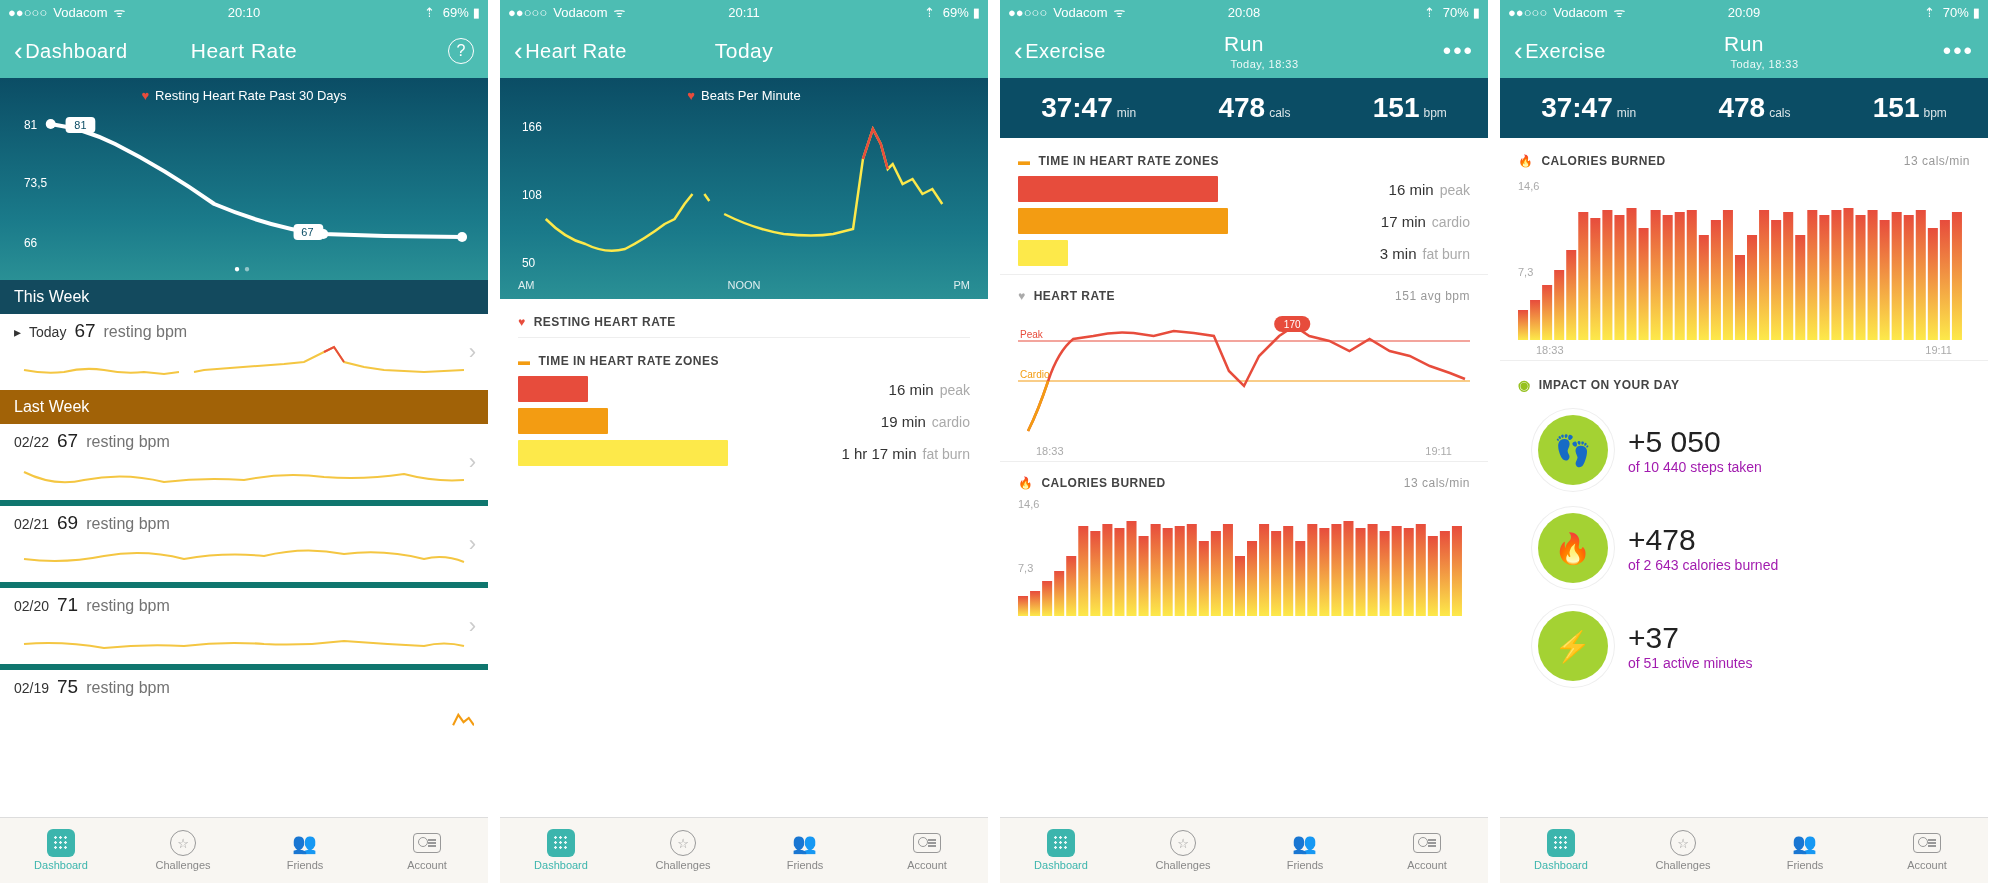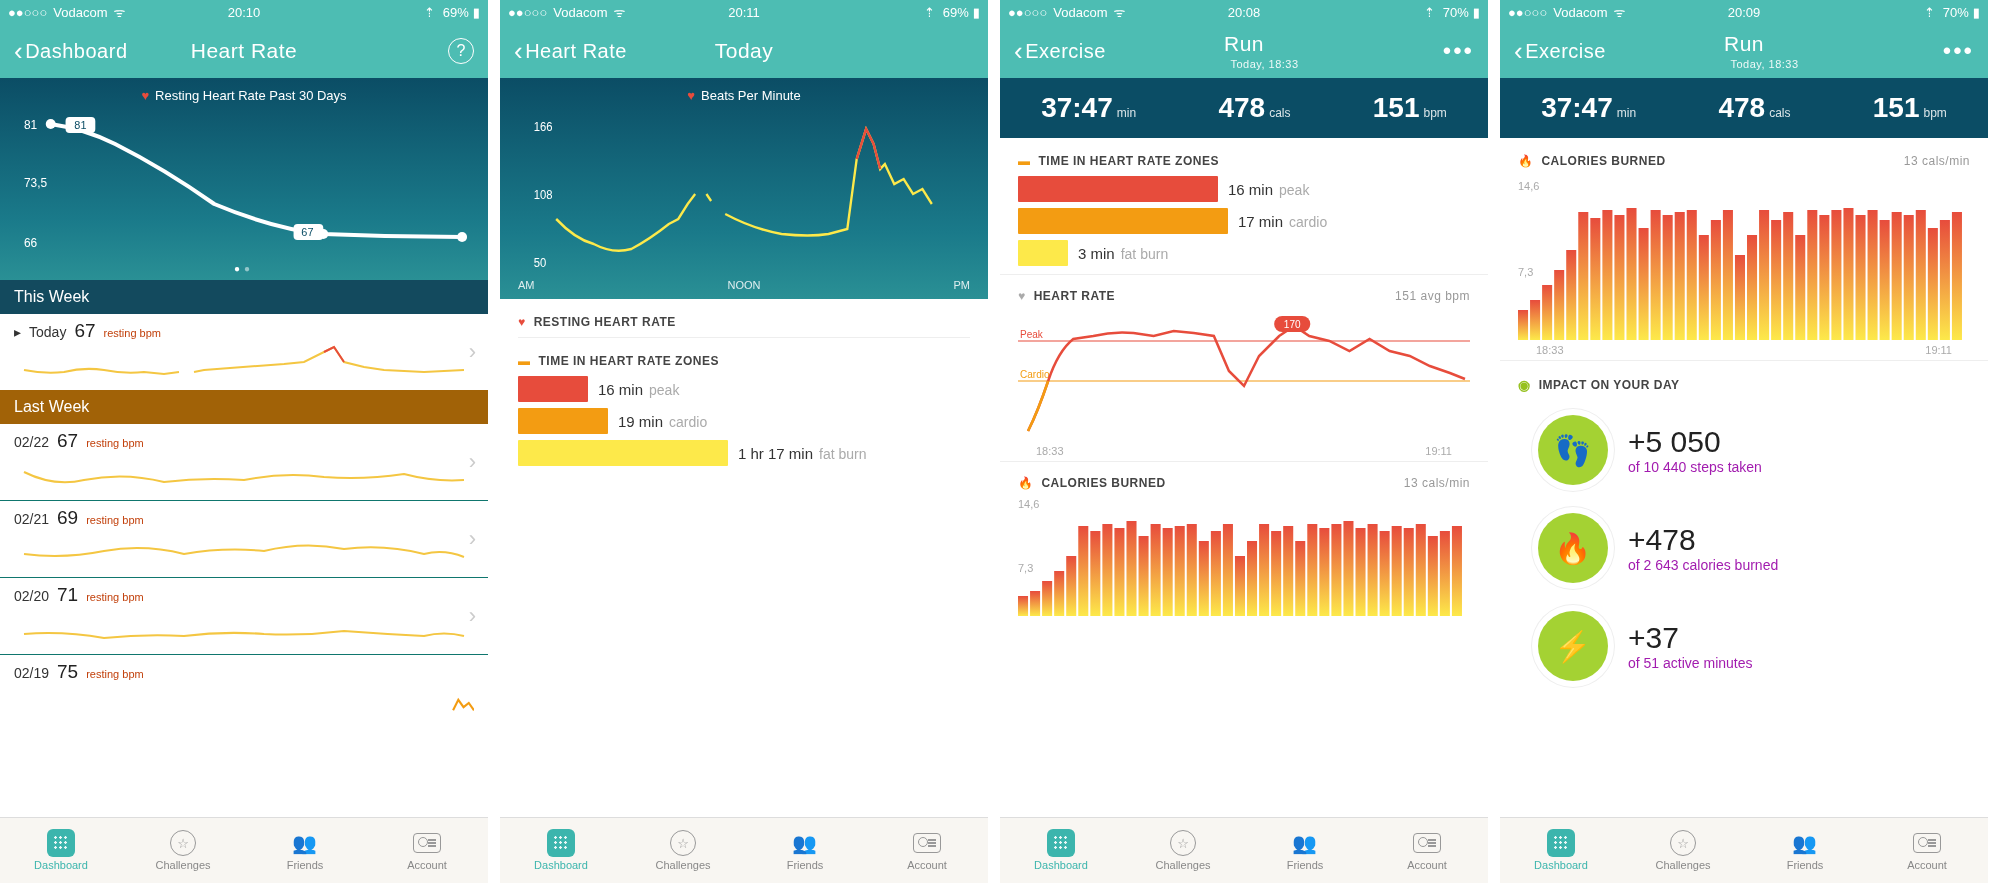--- a/index.html
+++ b/index.html
@@ -24,49 +24,49 @@
   .hero-title { text-align: center; font-size: 13px; display: flex; align-items: center; justify-content: center; gap: 6px; margin-bottom: 6px; }
   .heart { color: #e74c3c; }
   .rhr-chart { position: relative; height: 150px; padding: 0 16px; }
   .dots { text-align: center; padding: 4px 0 6px; font-size: 10px; color: rgba(255,255,255,0.5); letter-spacing: 4px; }
   .dots .active { color: #fff; }
   .section-bar { background: #134a5e; color: #fff; padding: 8px 14px; font-size: 16px; font-weight: 400; }
   .section-bar.dark { background: #a16207; }
   .day-row { padding: 6px 14px 2px; position: relative; }
   .day-head { display: flex; align-items: baseline; gap: 8px; font-size: 14px; color: #333; }
   .day-head .val { font-size: 19px; font-weight: 400; color: #222; }
-  .day-head .label { color: #c2410c; font-size: 11px; }
+  .day-head .label { color: #737373; font-size: 16px; }
   .day-row .chev-right { position: absolute; right: 12px; top: 50%; transform: translateY(-50%); color: #ccc; font-size: 22px; }
   .spark { height: 42px; width: 100%; }
-  .day-row + .day-row { border-top: 1px solid #0f766e; }
+  .day-row + .day-row { border-top: 6px solid #0f766e; }
 
   
   .tabbar { background: #f8f6f2; border-top: 1px solid #ddd; height: 66px; display: flex; }
   .tabbar .tab { flex: 1; display: flex; flex-direction: column; align-items: center; justify-content: center; font-size: 11px; color: #888; gap: 3px; }
   .tabbar .tab.active { color: #3cb5ad; }
   .tab-icon { width: 28px; height: 26px; display: flex; align-items: center; justify-content: center; }
   .fitbit-logo { width: 28px; height: 28px; background: #3cb5ad; border-radius: 6px; position: relative; }
   .fitbit-logo::before { content: ""; position: absolute; inset: 6px; background: radial-gradient(circle at 50% 50%, #fff 1px, transparent 1.5px); background-size: 5px 5px; opacity: 0.9; }
   .star-badge { width: 26px; height: 26px; border: 1.5px solid #999; border-radius: 50%; display: flex; align-items: center; justify-content: center; font-size: 13px; color: #999; }
   .friends-icon { font-size: 20px; color: #999; }
   .account-icon { width: 28px; height: 20px; border: 1.5px solid #999; border-radius: 4px; position: relative; }
   .account-icon::before { content: ""; position: absolute; left: 4px; top: 3px; width: 8px; height: 8px; border: 1.5px solid #999; border-radius: 50%; }
   .account-icon::after { content: ""; position: absolute; right: 4px; top: 5px; width: 8px; height: 1.5px; background: #999; box-shadow: 0 3px 0 #999, 0 6px 0 #999; }
 
   
   .hero2 { background: linear-gradient(180deg, #0b4d65 0%, #1a7a8a 70%, #2a9095 100%); color: #fff; padding: 10px 0 0 0; }
-  .bpm-chart { height: 170px; position: relative; padding: 0 28px; }
+  .bpm-chart { height: 170px; position: relative; padding: 0 16px; }
   .x-axis { display: flex; justify-content: space-between; padding: 0 18px 8px; font-size: 11px; color: rgba(255,255,255,0.85); }
   .white-section { padding: 16px 18px; }
   .sec-head { display: flex; align-items: center; gap: 8px; font-size: 12px; font-weight: 600; color: #444; letter-spacing: 0.5px; margin-bottom: 8px; }
   .sec-head .right-meta { margin-left: auto; color: #999; font-weight: 400; font-size: 12px; }
   .big-num { font-size: 40px; font-weight: 300; color: #222; }
   .big-num .unit { font-size: 18px; color: #888; font-weight: 400; margin-left: 4px; }
   .zones { display: flex; flex-direction: column; gap: 6px; }
-  .zone-row { display: flex; align-items: center; gap: 10px; }
+  .zone-row { display: flex; align-items: center; gap: 10px; justify-content: space-between; }
   .zone-bar { height: 26px; border-radius: 1px; }
   .zone-text { font-size: 15px; color: #333; }
   .zone-text .zlabel { color: #aaa; margin-left: 6px; font-size: 14px; }
   .divider { height: 1px; background: #eee; margin: 8px 0 16px; }
 
   
   .stats-band { background: #0b4d65; color: #fff; display: flex; align-items: baseline; justify-content: space-around; padding: 14px 0; }
   .stat { display: flex; align-items: baseline; gap: 4px; }
   .stat .num { font-size: 28px; font-weight: 700; }
   .stat .unit { font-size: 12px; opacity: 0.85; }

